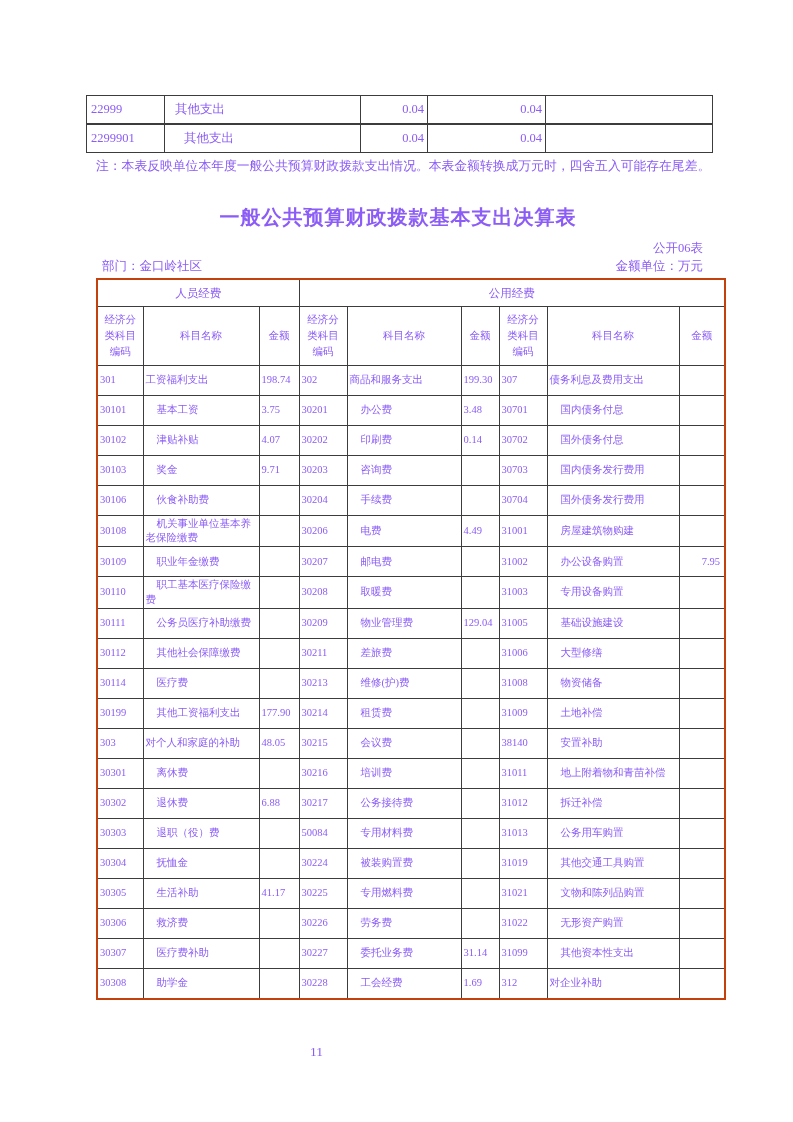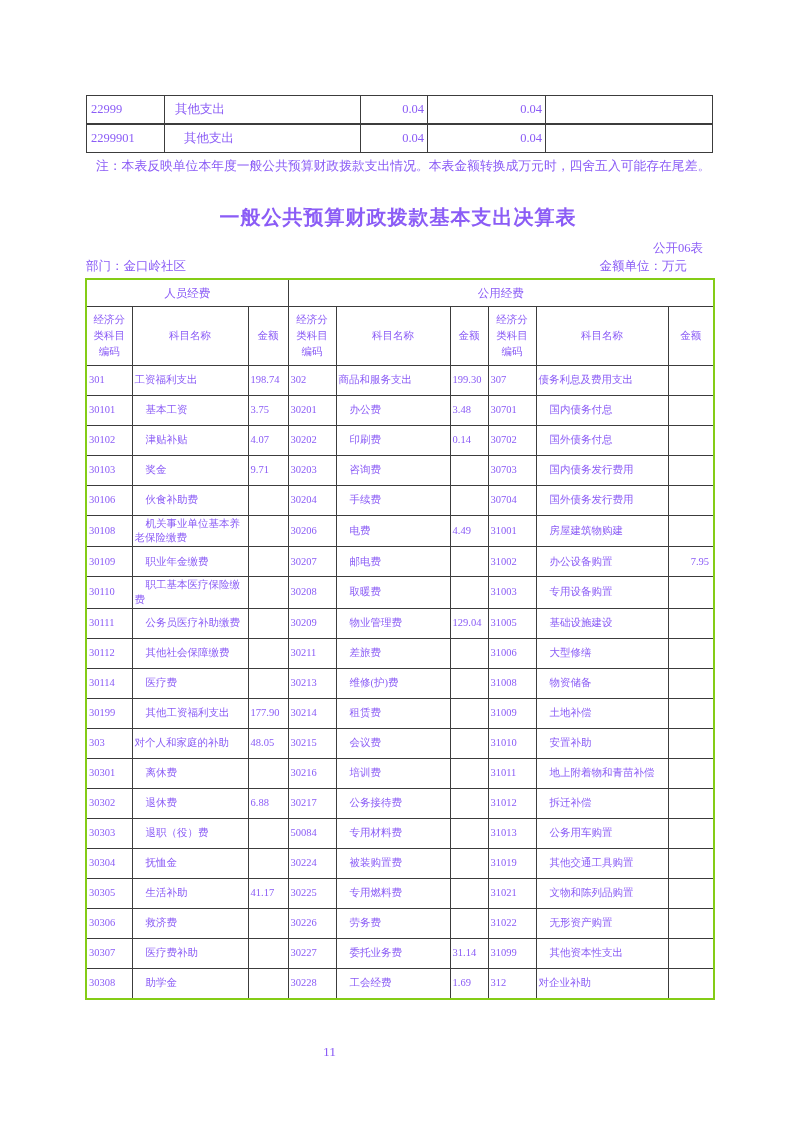--- a/index.html
+++ b/index.html
@@ -34,45 +34,45 @@
   .title{
     position:absolute;left:84px;top:204px;width:628px;
     text-align:center;font-family:"Liberation Sans","DejaVu Sans",sans-serif;
     font-weight:bold;font-size:20px;letter-spacing:1px;
   }
   .form-code{
     position:absolute;left:84px;top:240px;width:619px;
     text-align:right;font-size:12.5px;
   }
   .meta-row{
-    position:absolute;left:68px;top:258px;width:628px;
+    position:absolute;left:84px;top:258px;width:628px;
     font-size:12.5px;display:flex;justify-content:space-between;
   }
   .meta-row .dept{padding-left:18px;}
   .meta-row .unit{padding-right:9px;}
 
   
   .main-table{
-    position:absolute;left:85px;top:278px;width:628px;
-    font-size:10.5px;border:2px solid #84cc16;
+    position:absolute;left:96px;top:278px;width:628px;
+    font-size:10.5px;border:2px solid #c2410c;
   }
   .main-table th{text-align:center;}
   .main-table .group-hd th{height:24px;font-size:11.5px;}
   .main-table .col-hd th{height:56px;line-height:1.55;}
   .main-table .col-hd .col-code{white-space:pre-line;}
   .main-table tbody td{height:27px;line-height:1.35;padding-top:1px;padding-bottom:1px;}
   .main-table td.code{padding-left:2px;}
   .main-table td.name{padding-left:2px;padding-right:2px;}
   .main-table td.name.lvl1{text-indent:11px;}
   .main-table td.amt-l{text-align:left;padding-left:2px;}
   .main-table td.amt-r{text-align:right;padding-right:4px;}
 
   
   .page-number{
-    position:absolute;left:16px;top:1044px;width:627px;
+    position:absolute;left:3px;top:1044px;width:627px;
     text-align:center;font-size:13.5px;
   }
 </style>
 </head>
 <body>
 
 <div class="page">
 
   <table class="top-table">
     <colgroup>
@@ -279,21 +279,21 @@
           <td class="name lvl1">土地补偿</td>
           <td class="amt-r"></td>
         </tr>
         <tr>
           <td class="code">303</td>
           <td class="name lvl0">对个人和家庭的补助</td>
           <td class="amt-l">48.05</td>
           <td class="code">30215</td>
           <td class="name lvl1">会议费</td>
           <td class="amt-l"></td>
-          <td class="code">31010</td>
+          <td class="code">38140</td>
           <td class="name lvl1">安置补助</td>
           <td class="amt-r"></td>
         </tr>
         <tr>
           <td class="code">30301</td>
           <td class="name lvl1">离休费</td>
           <td class="amt-l"></td>
           <td class="code">30216</td>
           <td class="name lvl1">培训费</td>
           <td class="amt-l"></td>

